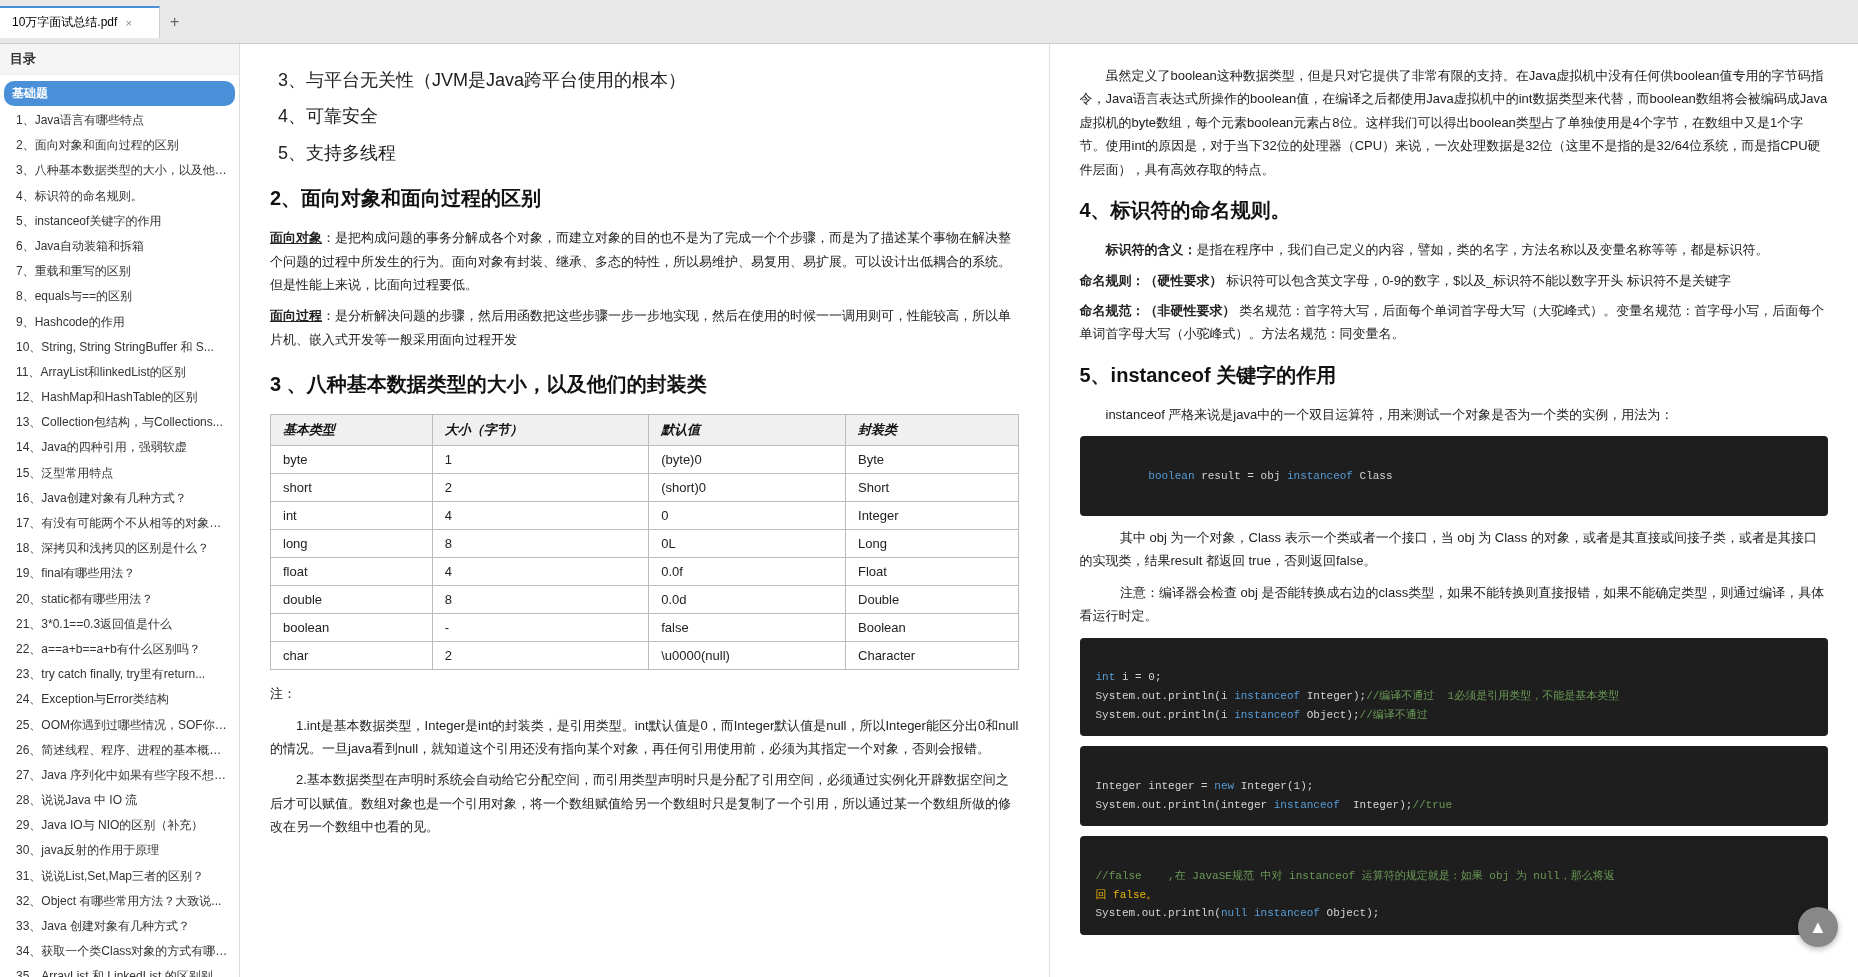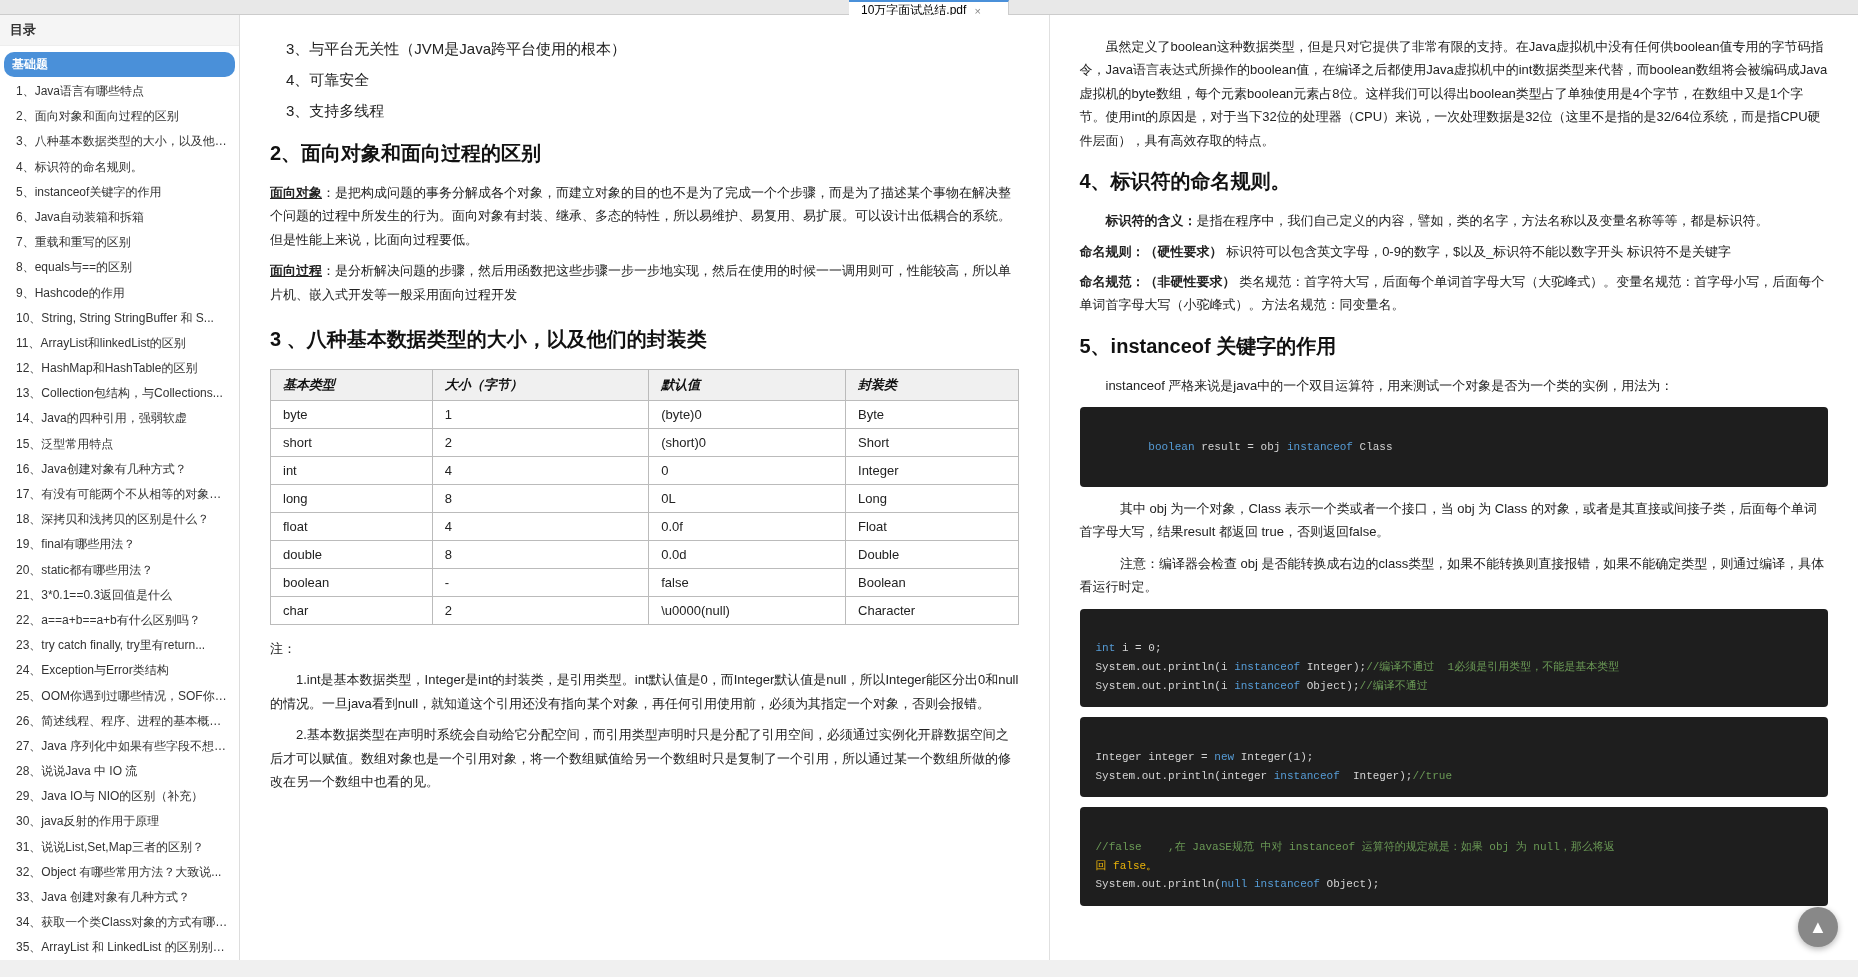--- a/index.html
+++ b/index.html
@@ -1,21 +1,21 @@
 <!DOCTYPE html>
 <html><head>
   <meta charset="utf-8">
   <style>
     * { margin: 0; padding: 0; box-sizing: border-box; }
     body { font-family: 'Microsoft YaHei', 'SimSun', Arial, sans-serif; font-size: 13px; background: #f0f0f0; overflow: hidden; }
 
     
     .tab-bar {
       display: flex; align-items: center; background: #e8e8e8;
-      height: 15px; border-bottom: 1px solid #ccc; padding-left: 0; flex-direction: column;
+      height: 44px; border-bottom: 1px solid #ccc; padding-left: 0;
     }
     .tab-item {
       display: flex; align-items: center; height: 32px;
       padding: 0 12px; background: #fff; border-right: 1px solid #ccc;
       font-size: 12px; cursor: pointer; min-width: 160px;
       border-top: 2px solid #4a90d9;
     }
     .tab-close {
       margin-left: 8px; font-size: 11px; color: #888; cursor: pointer;
     }
@@ -77,21 +77,21 @@
       font-size: 13px; color: #222; line-height: 1.8; margin-bottom: 8px; text-indent: 2em;
     }
     p.body-text-noindent {
       font-size: 13px; color: #222; line-height: 1.8; margin-bottom: 8px;
     }
     .bold { font-weight: bold; }
     .underline { text-decoration: underline; }
 
     
     .numbered-item {
-      font-size: 15px; color: #222; line-height: 1.8; margin-bottom: 4px; margin-left: 16px;
+      font-size: 18px; color: #222; line-height: 1.8; margin-bottom: 4px; margin-left: 8px;
     }
 
     
     .data-table {
       width: 100%; border-collapse: collapse; margin: 12px 0; font-size: 13px;
     }
     .data-table th, .data-table td {
       border: 1px solid #bbb; padding: 6px 12px; text-align: left;
     }
     .data-table th {
@@ -181,21 +181,21 @@
         <div class="sidebar-item">35、ArrayList 和 LinkedList 的区别别有...</div>
       </div>
   </div>
 
   <div class="content-area">
 
     <div class="left-pane">
 
       <div class="numbered-item">3、与平台无关性（JVM是Java跨平台使用的根本）</div>
       <div class="numbered-item">4、可靠安全</div>
-      <div class="numbered-item">3、支持多线程</div>
+      <div class="numbered-item">5、支持多线程</div>
 
       <h2 class="section-heading">2、面向对象和面向过程的区别</h2>
 
       <p class="body-text-noindent" style="margin-top:8px;">
         <span class="bold underline">面向对象</span><span>：是把构成问题的事务分解成各个对象，而建立对象的目的也不是为了完成一个个步骤，而是为了描述某个事物在解决整个问题的过程中所发生的行为。面向对象有封装、继承、多态的特性，所以易维护、易复用、易扩展。可以设计出低耦合的系统。但是性能上来说，比面向过程要低。</span>
       </p>
 
       <p class="body-text-noindent">
         <span class="bold underline">面向过程</span><span>：是分析解决问题的步骤，然后用函数把这些步骤一步一步地实现，然后在使用的时候一一调用则可，性能较高，所以单片机、嵌入式开发等一般采用面向过程开发</span>
       </p>
@@ -292,21 +292,21 @@
 
       <h2 class="section-heading">5、instanceof 关键字的作用</h2>
 
       <p class="body-text">instanceof 严格来说是java中的一个双目运算符，用来测试一个对象是否为一个类的实例，用法为：</p>
 
       <div class="code-block">
         <span style="color:#569cd6;">boolean</span> result = obj <span style="color:#569cd6;">instanceof</span> Class
       </div>
 
       <p class="body-text">
-        &nbsp;&nbsp;&nbsp;&nbsp;<span>其中 obj 为一个对象，Class 表示一个类或者一个接口，当 obj 为 Class 的对象，或者是其直接或间接子类，后面每个单词首字母大写，结果result 都返回 true，否则返回false。</span>
+        &nbsp;&nbsp;&nbsp;&nbsp;<span>其中 obj 为一个对象，Class 表示一个类或者一个接口，当 obj 为 Class 的对象，或者是其直接或间接子类，或者是其接口的实现类，结果result 都返回 true，否则返回false。</span>
       </p>
 
       <p class="body-text">
         &nbsp;&nbsp;&nbsp;&nbsp;<span>注意：编译器会检查 obj 是否能转换成右边的class类型，如果不能转换则直接报错，如果不能确定类型，则通过编译，具体看运行时定。</span>
       </p>
 
       <div class="code-block">
 <span style="color:#569cd6;">int</span> i = 0;
 System.out.println(i <span style="color:#569cd6;">instanceof</span> Integer);<span style="color:#6a9955;">//编译不通过  1必须是引用类型，不能是基本类型</span>
 System.out.println(i <span style="color:#569cd6;">instanceof</span> Object);<span style="color:#6a9955;text-align:center;">//编译不通过</span></div>

